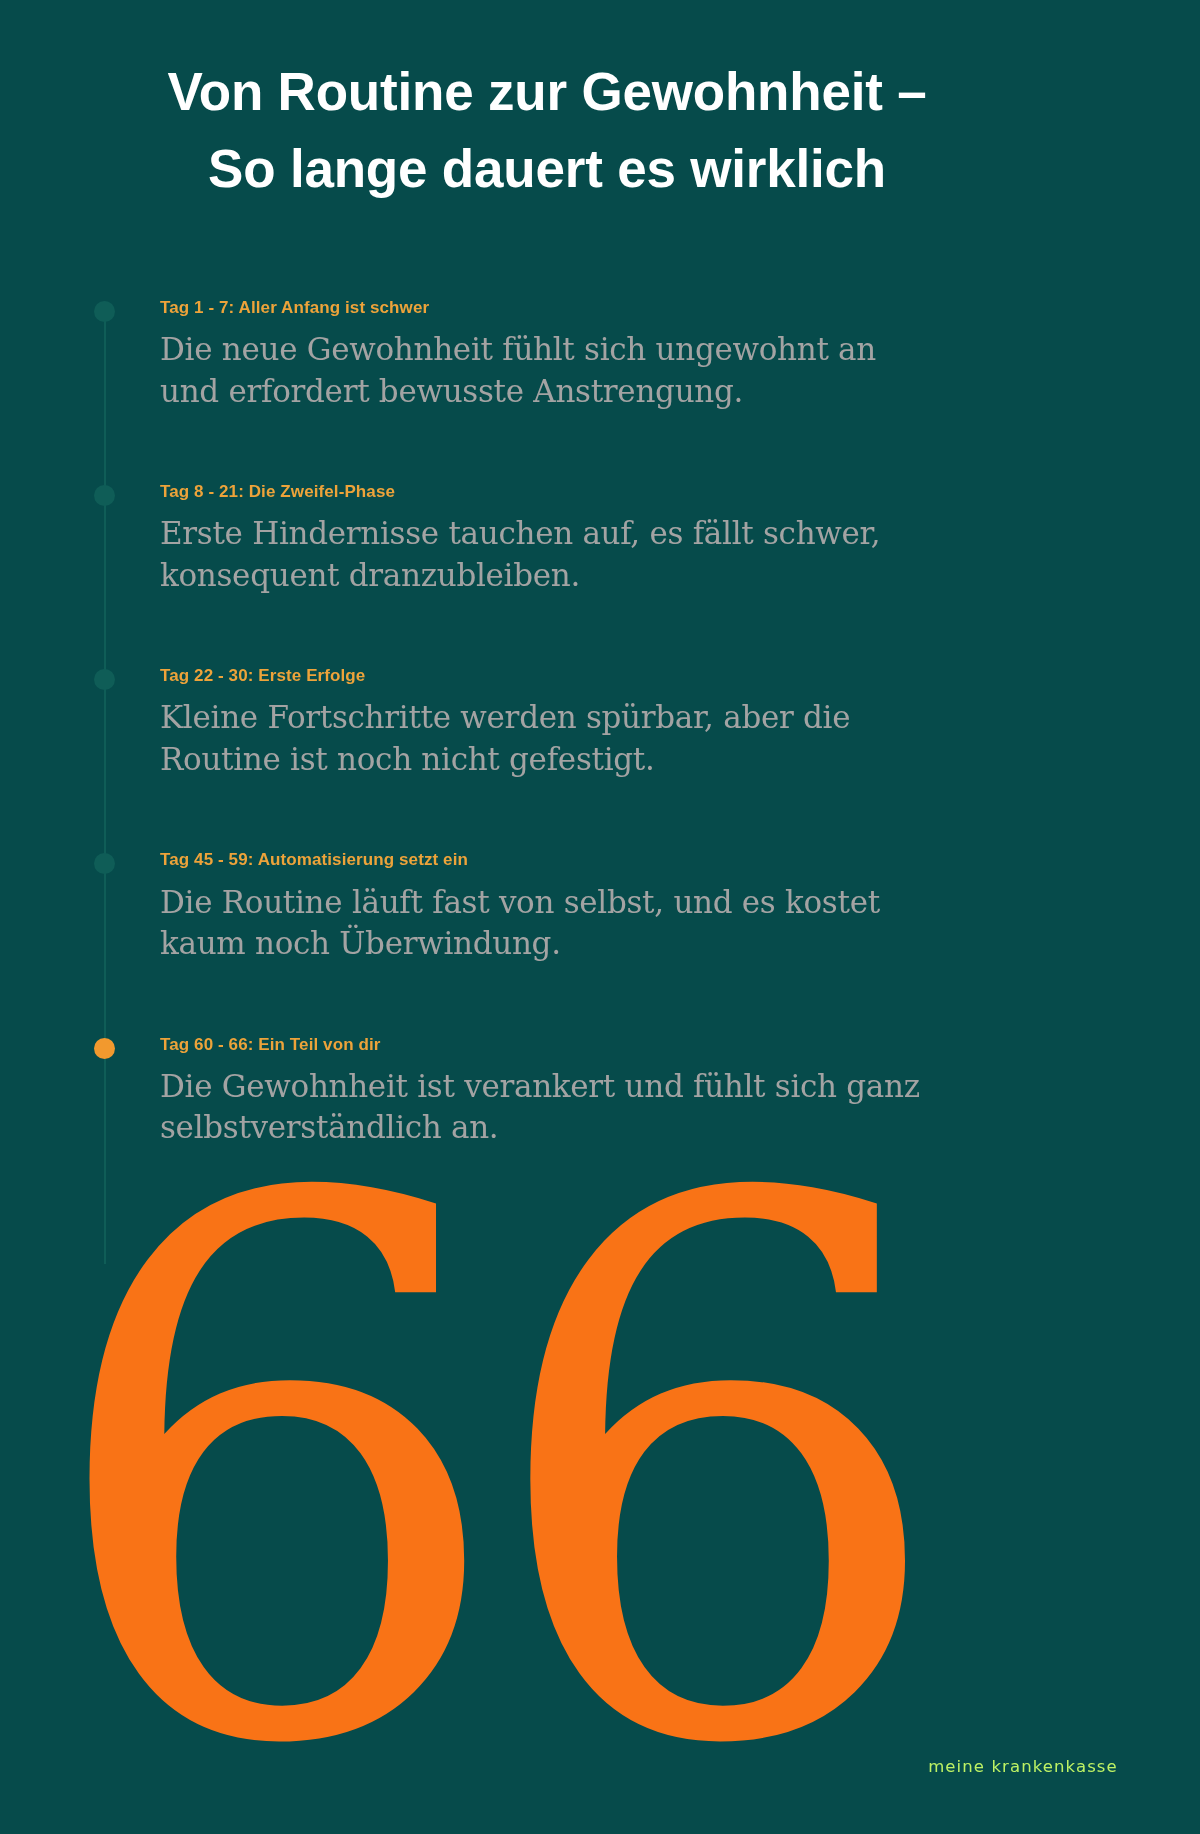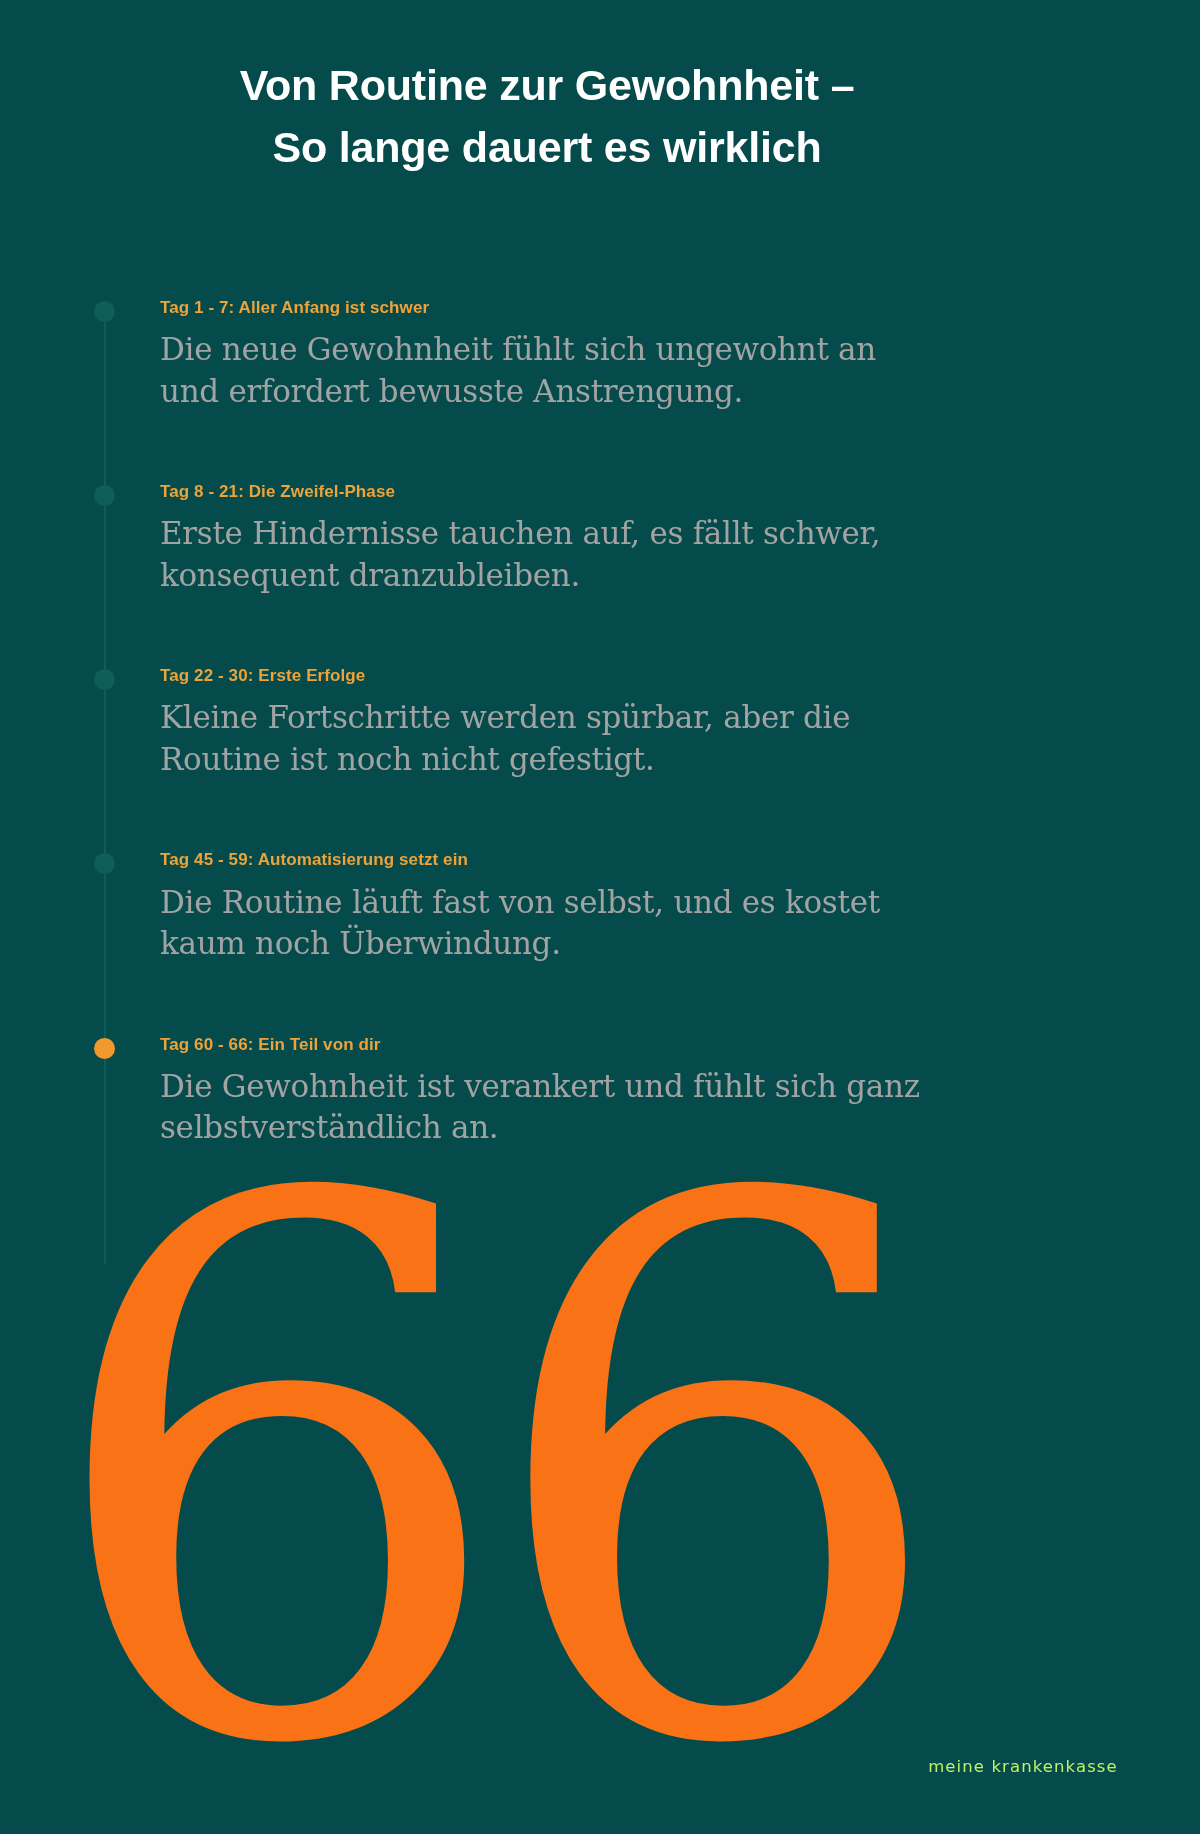--- a/index.html
+++ b/index.html
@@ -43,21 +43,21 @@
   }
 
   
   .title {
     position:absolute;
     top:54px;
     left:0;
     width:1094px;
     text-align:center;
     color:#ffffff;
-    font-size:43px;
+    font-size:53px;
     font-weight:700;
     line-height:1.45;
     letter-spacing:-0.2px;
     padding:0 90px;
   }
   .title .line { display:block; }
 
   
   .timeline {
     position:absolute;

